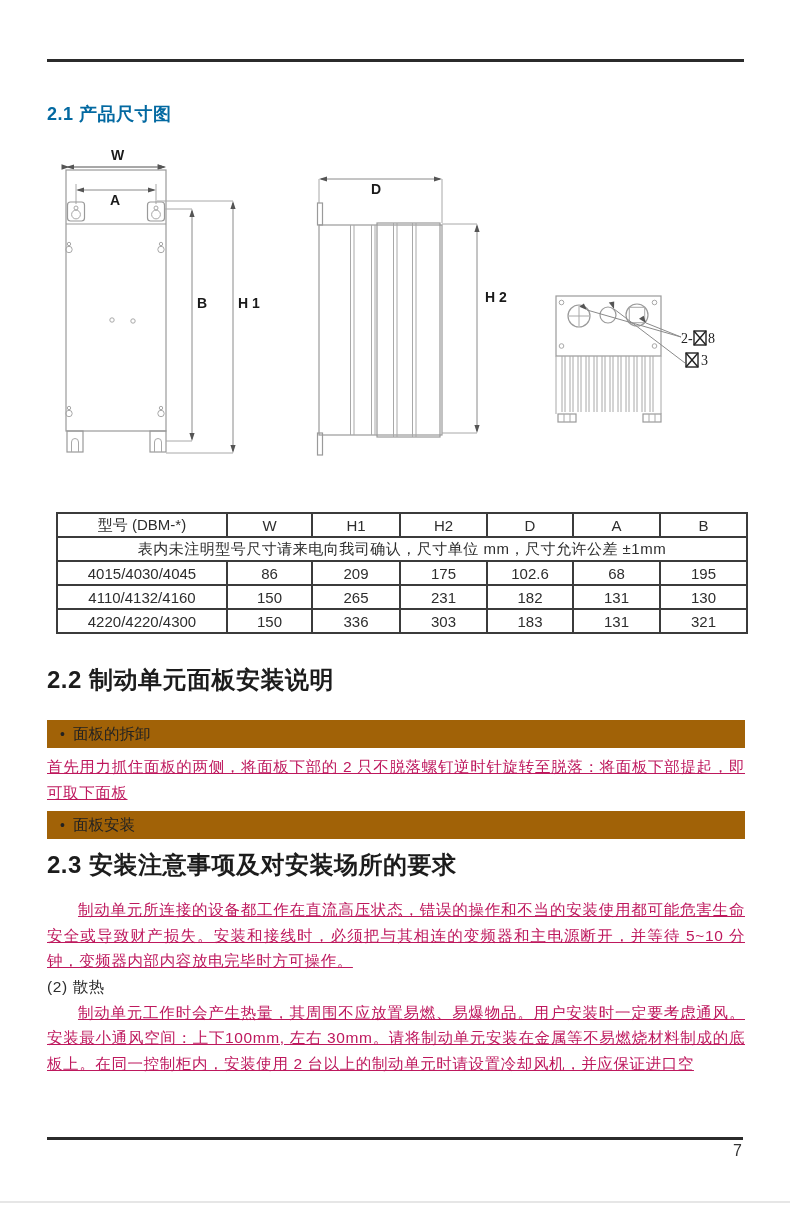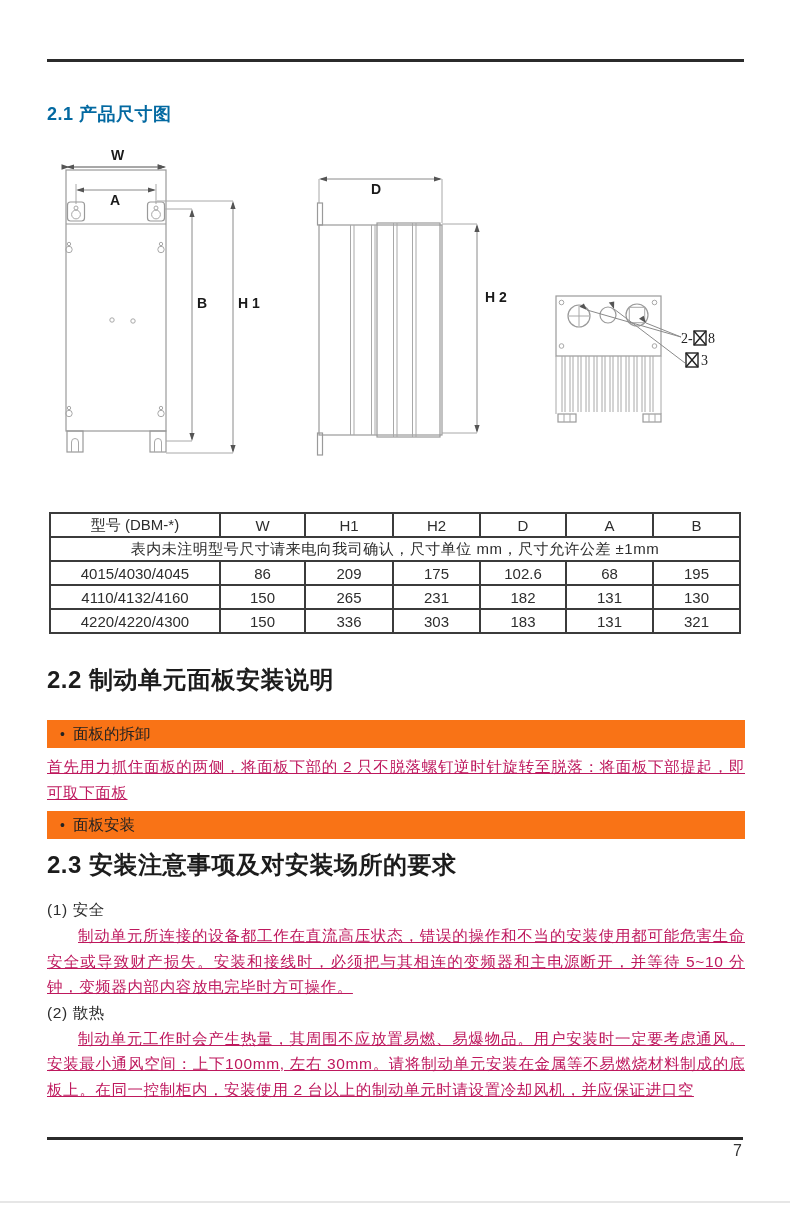--- a/index.html
+++ b/index.html
@@ -22,32 +22,32 @@
   .svg-side{left:313px;top:170px;}
   .svg-bottom{left:550px;top:290px;}
   .dline{stroke:#8a8a8a;stroke-width:1;fill:none;}
   .dbody{stroke:#9a9a9a;stroke-width:1.2;fill:none;}
   .dthin{stroke:#a8a8a8;stroke-width:1;fill:none;}
   .dimtxt{font-size:14px;font-weight:bold;fill:#1a1a1a;font-family:"Liberation Sans","DejaVu Sans",sans-serif;}
   .anntxt{font-size:14px;fill:#222;font-family:"Liberation Serif","DejaVu Serif",serif;}
   .annbox{stroke:#222;stroke-width:1.4;fill:none;}
 
   
-  .dim-table{left:49px;top:512px;width:690px;border-collapse:collapse;table-layout:fixed;border-radius:26px;}
+  .dim-table{left:56px;top:512px;width:690px;border-collapse:collapse;table-layout:fixed;border-radius:26px;}
   .dim-table td,.dim-table th{
     border:2px solid #3b3b3b;font-size:15px;font-weight:normal;
     text-align:center;padding:1px 2px;height:20px;color:#2d2d2d;white-space:nowrap;overflow:hidden;
   }
   .dim-table .note-row td{letter-spacing:0.5px;margin-left:7px;}
 
   
   .content-flow{left:47px;top:664px;width:698px;}
   .content-flow h2{font-size:24px;font-weight:bold;color:#1c1c1c;margin:0 0 24px 0;letter-spacing:0.5px;}
   .content-flow h2.h23{margin:10px 0 16px 0;}
-  .bullet-bar{height:28px;background:#f97316;line-height:28px;padding-left:13px;
+  .bullet-bar{height:28px;background:#a16207;line-height:28px;padding-left:13px;
     font-size:15.5px;color:#222;margin:0 0 6px 0;}
   .bullet-bar .dot{margin-right:8px;font-size:14px;}
   p.body{font-size:15.5px;line-height:25.5px;margin:0;color:#be185d;letter-spacing:0.6px;text-align:justify;text-decoration:underline;}
   p.body.gap{margin-bottom:3px;}
   .item-label{font-size:15.5px;line-height:26px;color:#2d2d2d;letter-spacing:0.6px;}
   .indent{text-indent:2em;}
 </style>
 </head>
 <body>
 
@@ -279,21 +279,20 @@
     <span class="dot">•</span><span>面板的拆卸</span>
   </div>
   <p class="body gap">首先用力抓住面板的两侧，将面板下部的 2 只不脱落螺钉逆时针旋转至脱落：将面板下部提起，即可取下面板</p>
 
   <div class="bullet-bar" style="margin-top:6px;">
     <span class="dot">•</span><span>面板安装</span>
   </div>
 
   <h2 class="h23">2.3 安装注意事项及对安装场所的要求</h2>
 
-  <div class="item-label" style="margin-top:14px;">(1) 安全</div>
   <p class="body indent">制动单元所连接的设备都工作在直流高压状态，错误的操作和不当的安装使用都可能危害生命安全或导致财产损失。安装和接线时，必须把与其相连的变频器和主电源断开，并等待 5~10 分钟，变频器内部内容放电完毕时方可操作。</p>
 
   <div class="item-label">(2) 散热</div>
   <p class="body indent">制动单元工作时会产生热量，其周围不应放置易燃、易爆物品。用户安装时一定要考虑通风。安装最小通风空间：上下100mm, 左右 30mm。请将制动单元安装在金属等不易燃烧材料制成的底板上。在同一控制柜内，安装使用 2 台以上的制动单元时请设置冷却风机，并应保证进口空</p>
 </div>
 
 <div class="abs rule-bottom"></div>
 <div class="abs page-num">7</div>
 <div class="abs edge-line"></div>
 

